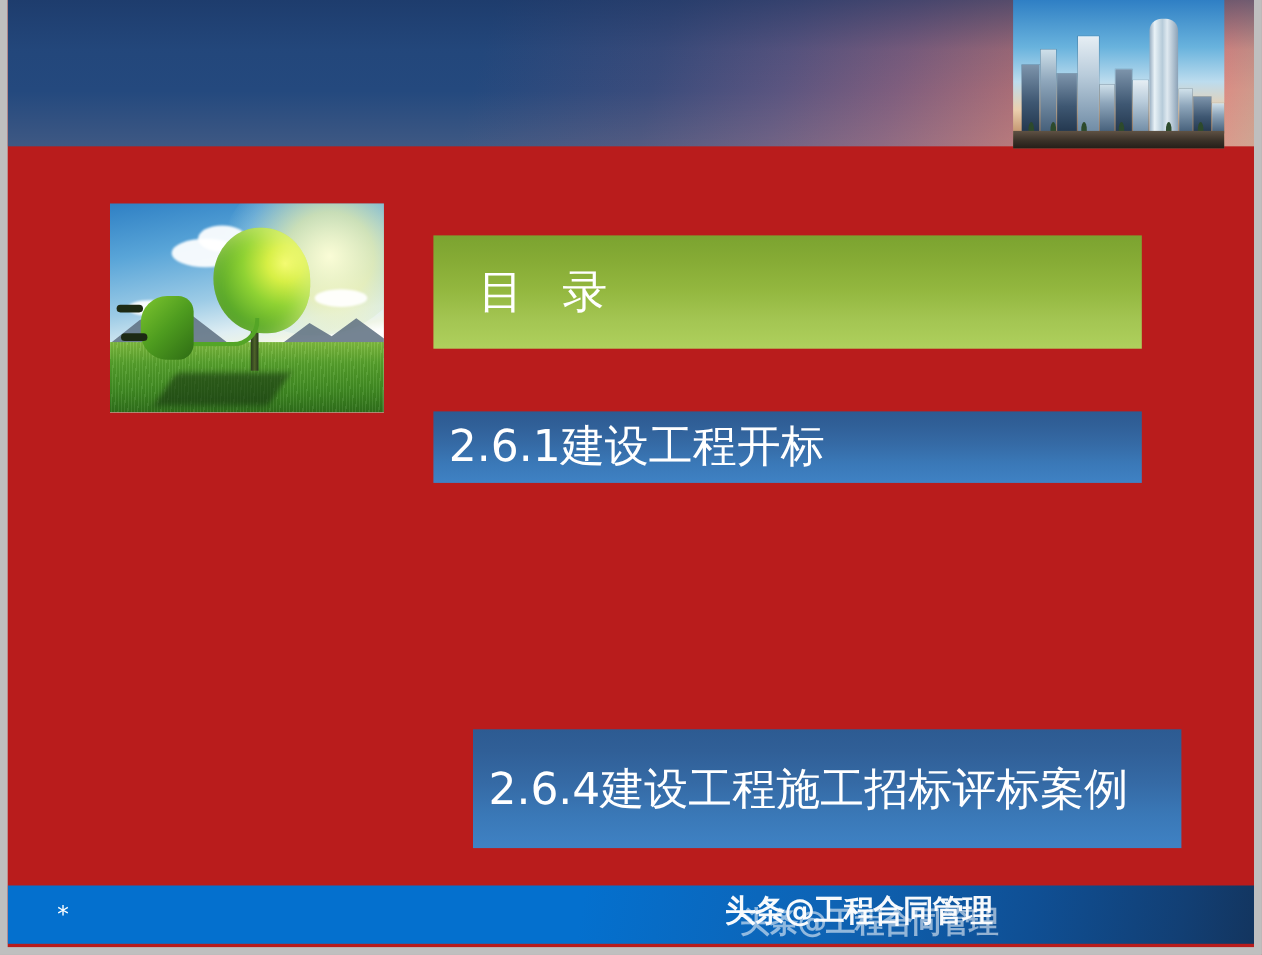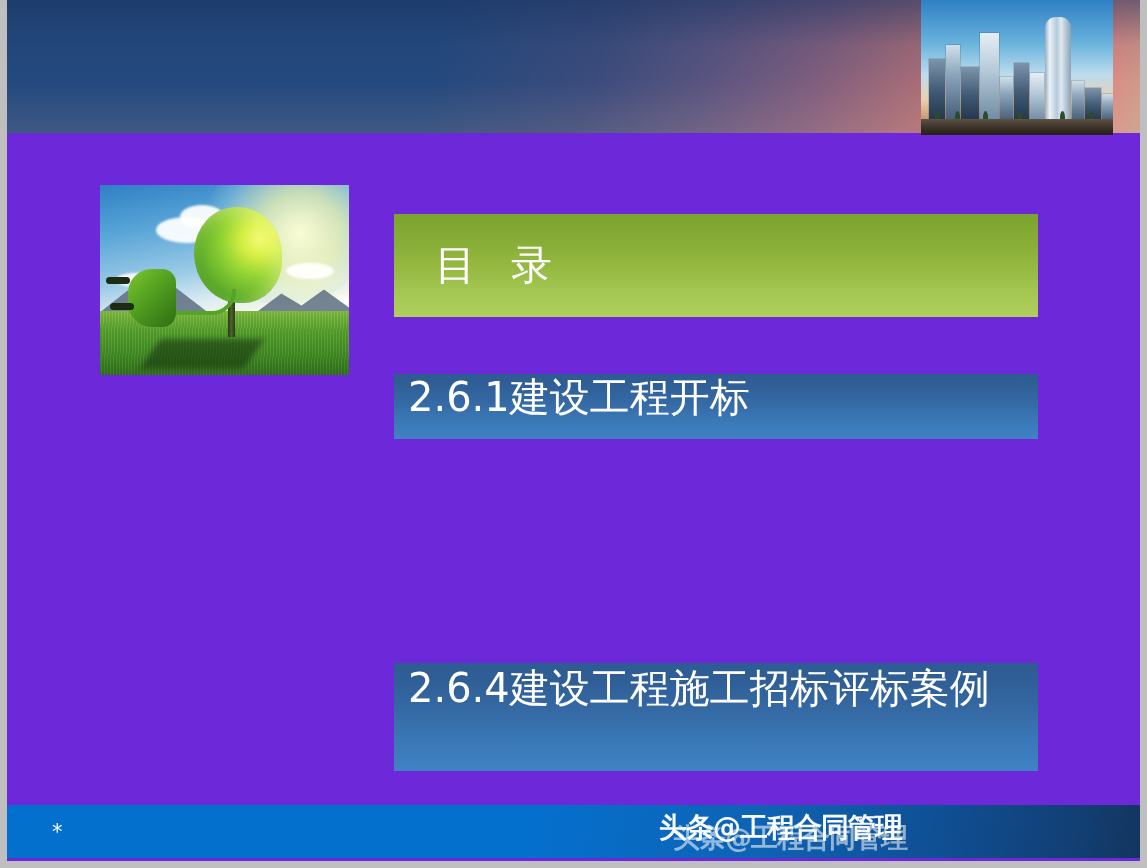--- a/index.html
+++ b/index.html
@@ -17,21 +17,21 @@
     overflow: hidden;
   }
 
   
   .slide-canvas {
     position: absolute;
     left: 7px;
     top: 0px;
     width: 1133px;
     height: 861px;
-    background: #6d28d9;
+    background: #b91c1c;
     overflow: hidden;
   }
 
   
   .header-banner {
     position: absolute;
     left: 0px;
     top: 0px;
     width: 1133px;
     height: 133px;
@@ -216,35 +216,35 @@
     white-space: pre;
   }
 
   
   .toc-item {
     position: absolute;
     left: 387px;
     width: 644px;
     background: linear-gradient(180deg, #2d5b92 0%, #305f97 18%, #356aa5 45%, #3a78b7 72%, #3f82c4 100%);
     display: flex;
-    align-items: flex-start;
+    align-items: center;
   }
   .toc-item-text {
     color: #ffffff;
     font-family: "DejaVu Sans", "Liberation Sans", sans-serif;
     font-size: 40px;
     font-weight: 400;
     line-height: 1.18;
     padding-left: 14px;
     padding-right: 10px;
   }
   #toc-item-0 { top: 374px; height: 65px; }
   #toc-item-1 { top: 481px; height: 65px; }
   #toc-item-2 { top: 581px; height: 65px; }
-  #toc-item-3 { top: 663px; height: 108px; }
+  #toc-item-3 { top: 663px; height: 108px; margin-left: 36px; }
   #toc-item-3 .toc-item-text { line-height: 1.16; padding-top: 2px; }
 
   
   .footer-bar {
     position: absolute;
     left: 0px;
     top: 805px;
     width: 1133px;
     height: 53px;
     background: linear-gradient(100deg, #0470ce 0%, #0470ce 46%, #0e63b4 66%, #0f4f94 82%, #123f74 94%, #13355f 100%);

